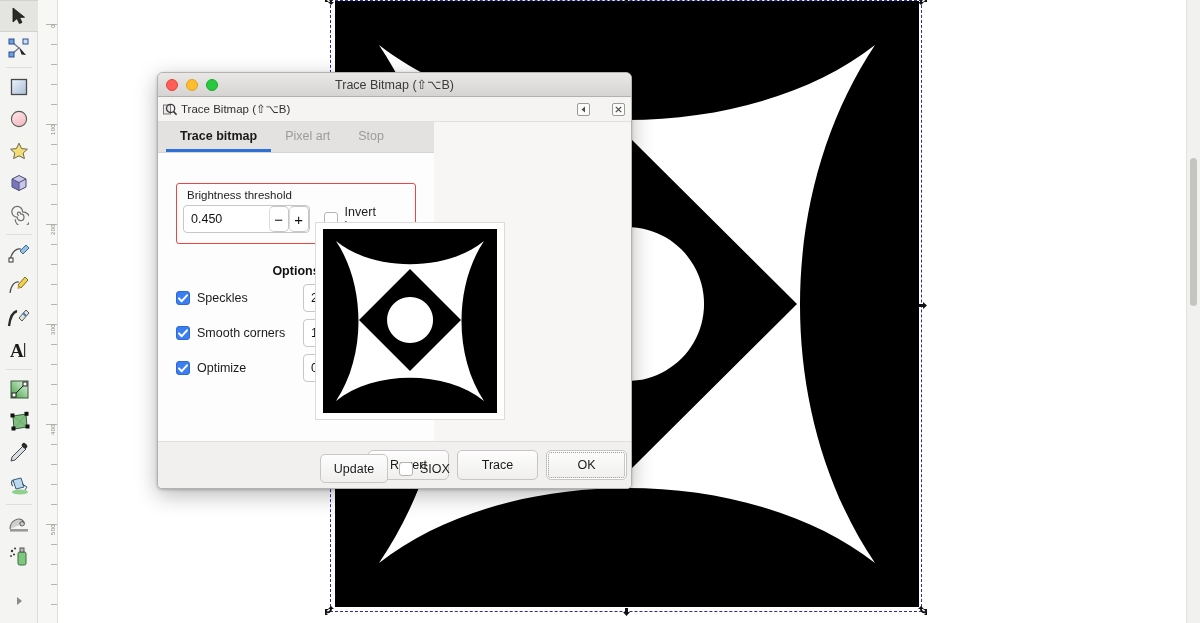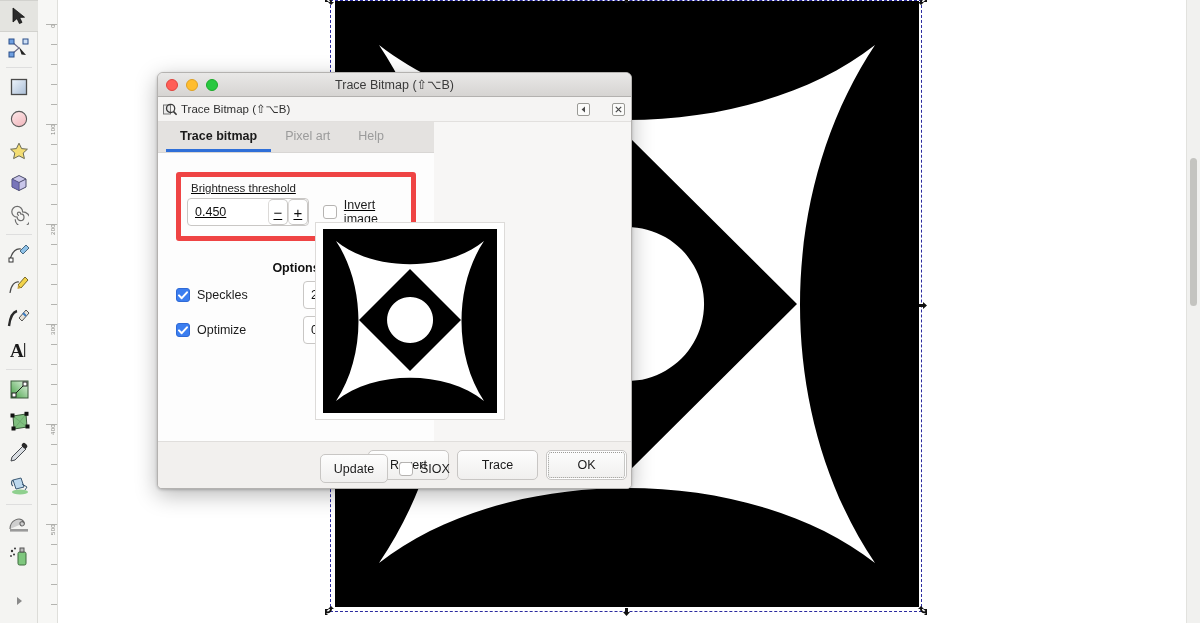--- a/index.html
+++ b/index.html
@@ -154,22 +154,22 @@
     margin: 14px 8px 0 8px; height: 29px;
     border:1px solid #c9c7c5; border-radius:5px;
     background: linear-gradient(to bottom,#fbfbfa,#eceae8);
     display:flex; align-items:center; padding: 0 10px;
     font-size:12.5px; color:#1c1c1c; position:relative;
   }
   .combo .caret { position:absolute; right:12px; top:12px; }
 
   
   .group {
-    margin: 9px 8px 0 8px; border:5px solid #ef4444; border-radius:3px;
-    padding: 4px 6px 10px 6px; position:relative;text-decoration:underline;
+    margin: 20px 8px 0 8px; border:1px solid #ef4444; border-radius:3px;
+    padding: 4px 6px 10px 6px; position:relative;
   }
   .group-label { font-size:11.5px; color:#232323; margin: 1px 0 4px 4px; }
 
   .row { display:flex; align-items:center; }
 
   
   .spin {
     display:flex; align-items:stretch; height: 28px;
     border:1px solid #c9c7c5; border-radius:4px; background:#fff; overflow:hidden;
   }
@@ -572,21 +572,21 @@
       <div id="leftcol">
 
         <div id="tabs">
           <div class="tab active">
             <span>Trace bitmap</span>
           </div>
           <div class="tab">
             <span>Pixel art</span>
           </div>
           <div class="tab">
-            <span>Help</span>
+            <span>Stop</span>
           </div>
         </div>
 
         <div id="panel">
 
 
 
           <div class="group">
             <div class="group-label">Brightness threshold</div>
             <div class="row">
@@ -614,20 +614,35 @@
                 </span>
                 <span class="cbx-label">Speckles</span>
               </div>
               <div class="spin">
                 <span class="val">2</span>
                 <span class="btn">−</span>
                 <span class="btn">+</span>
               </div>
             </div>
 
+            <div class="opt-row">
+              <div class="lbl">
+                <span class="cbx on">
+                  <svg width="10" height="9" viewBox="0 0 10 9">
+                      <path d="M1 4.4 L3.7 7.2 L9 1.3" fill="none" stroke="#fff" stroke-width="2" stroke-linecap="round" stroke-linejoin="round"></path>
+                    </svg>
+                </span>
+                <span class="cbx-label">Smooth corners</span>
+              </div>
+              <div class="spin">
+                <span class="val">1.00</span>
+                <span class="btn">−</span>
+                <span class="btn">+</span>
+              </div>
+            </div>
 
             <div class="opt-row">
               <div class="lbl">
                 <span class="cbx on">
                   <svg width="10" height="9" viewBox="0 0 10 9">
                       <path d="M1 4.4 L3.7 7.2 L9 1.3" fill="none" stroke="#fff" stroke-width="2" stroke-linecap="round" stroke-linejoin="round"></path>
                     </svg>
                 </span>
                 <span class="cbx-label">Optimize</span>
               </div>

